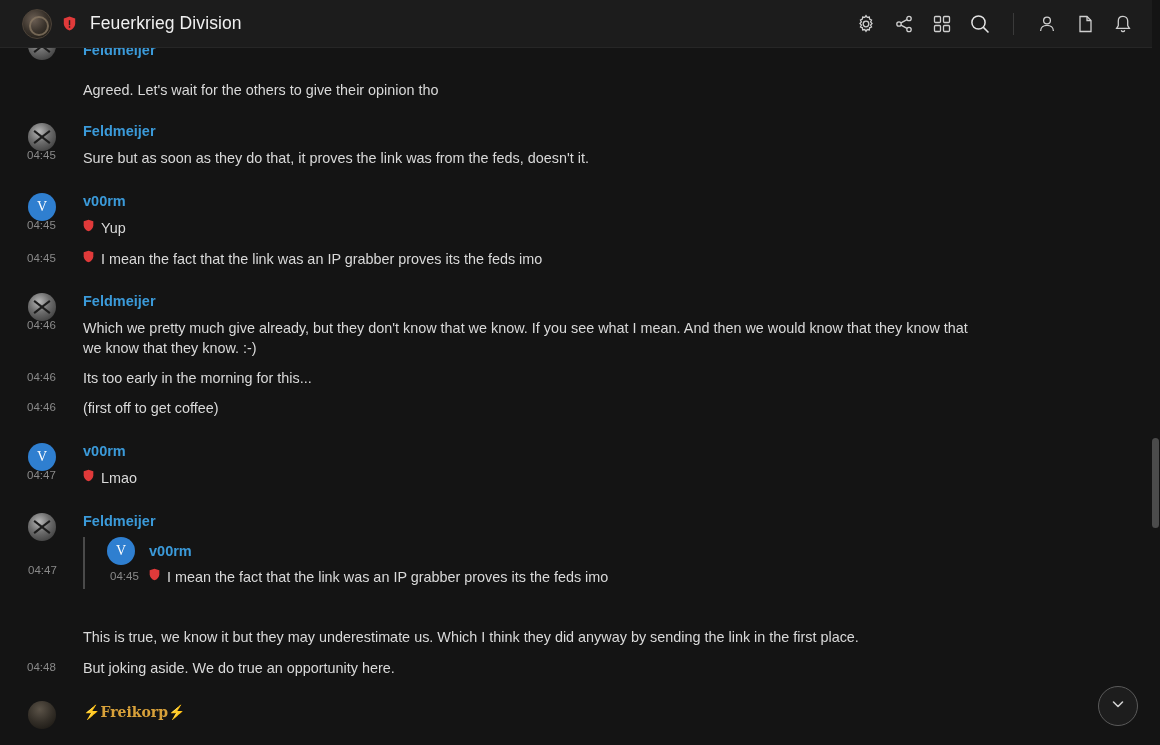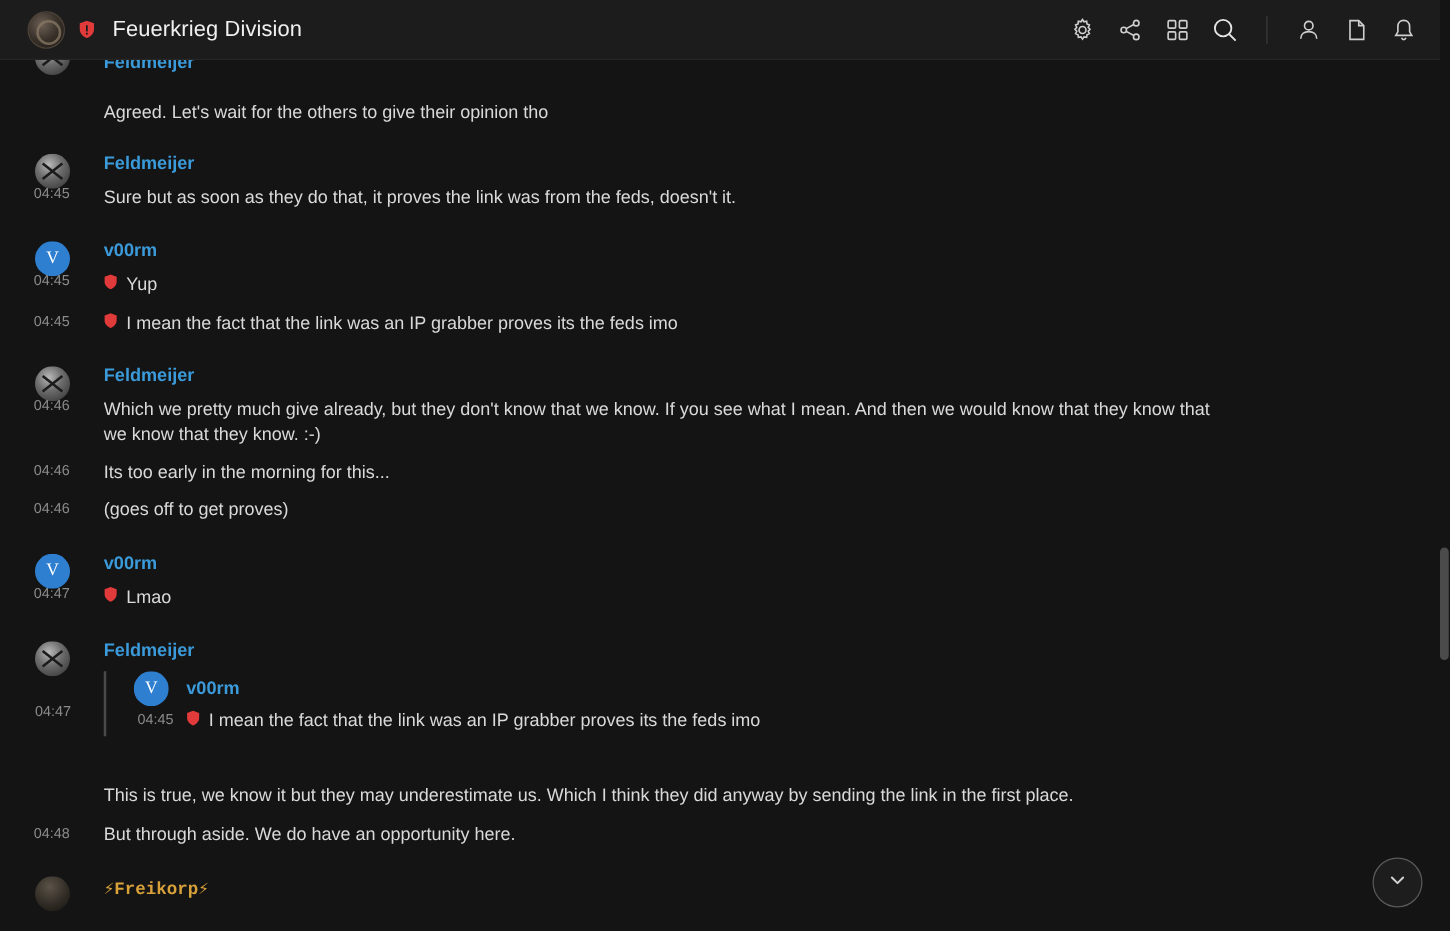--- a/index.html
+++ b/index.html
@@ -380,21 +380,21 @@
         </div>
         <div class="line" style="padding-top:7px;">
           <div class="ts" style="top:9px;">04:46</div>
           <div class="line-body">
             <span class="txt">Its too early in the morning for this...</span>
           </div>
         </div>
         <div class="line" style="padding-top:7px;">
           <div class="ts" style="top:9px;">04:46</div>
           <div class="line-body">
-            <span class="txt">(goes off to get proves)</span>
+            <span class="txt">(first off to get coffee)</span>
           </div>
         </div>
       </div>
 
       <div class="msg-group" style="margin-top:20px;">
         <div class="avatar" style="top:2px;">
           <div class="av-letter">V</div>
         </div>
         <div class="username">v00rm</div>
         <div class="line" style="padding-top:5px;">
@@ -434,30 +434,30 @@
         </div>
 
         <div class="line" style="padding-top:2px;margin-top:36px;">
           <div class="line-body">
             <span class="txt">This is true, we know it but they may underestimate us. Which I think they did anyway by sending the link in the first place.</span>
           </div>
         </div>
         <div class="line" style="padding-top:8px;">
           <div class="ts" style="top:10px;">04:48</div>
           <div class="line-body">
-            <span class="txt">But through aside. We do have an opportunity here.</span>
+            <span class="txt">But joking aside. We do true an opportunity here.</span>
           </div>
         </div>
       </div>
 
       <div class="msg-group" style="margin-top:18px;">
         <div class="avatar" style="top:2px;">
           <div class="av-dark"></div>
         </div>
-        <div class="username gold" style="padding-top:3px;font-family:Liberation Mono, monospace;">⚡Freikorp⚡</div>
+        <div class="username gold" style="padding-top:3px;">⚡Freikorp⚡</div>
       </div>
 
     </div>
   </div>
 
   <div class="scrollbar-track">
     <div class="scrollbar-thumb"></div>
   </div>
 
   <div class="jump-btn">

